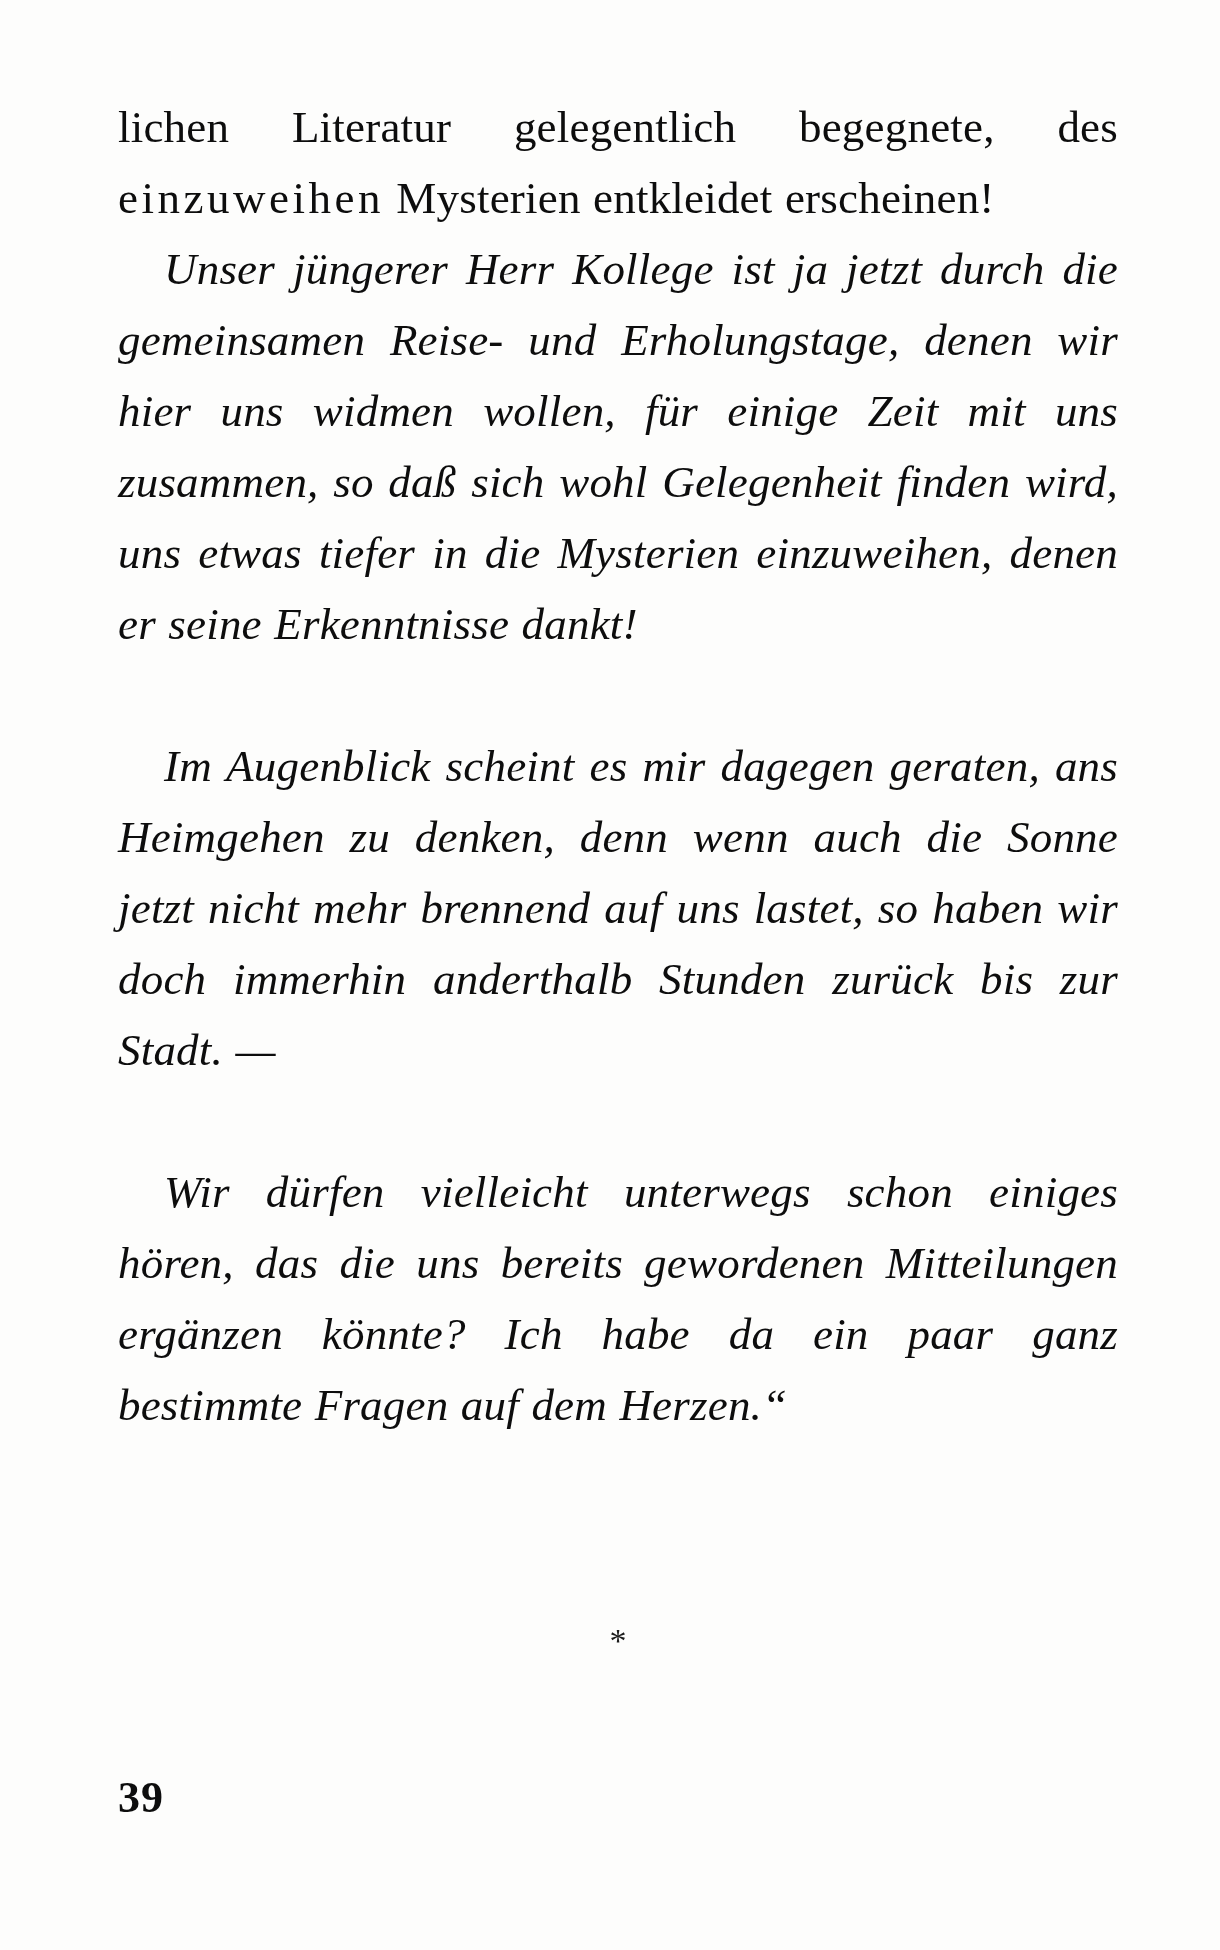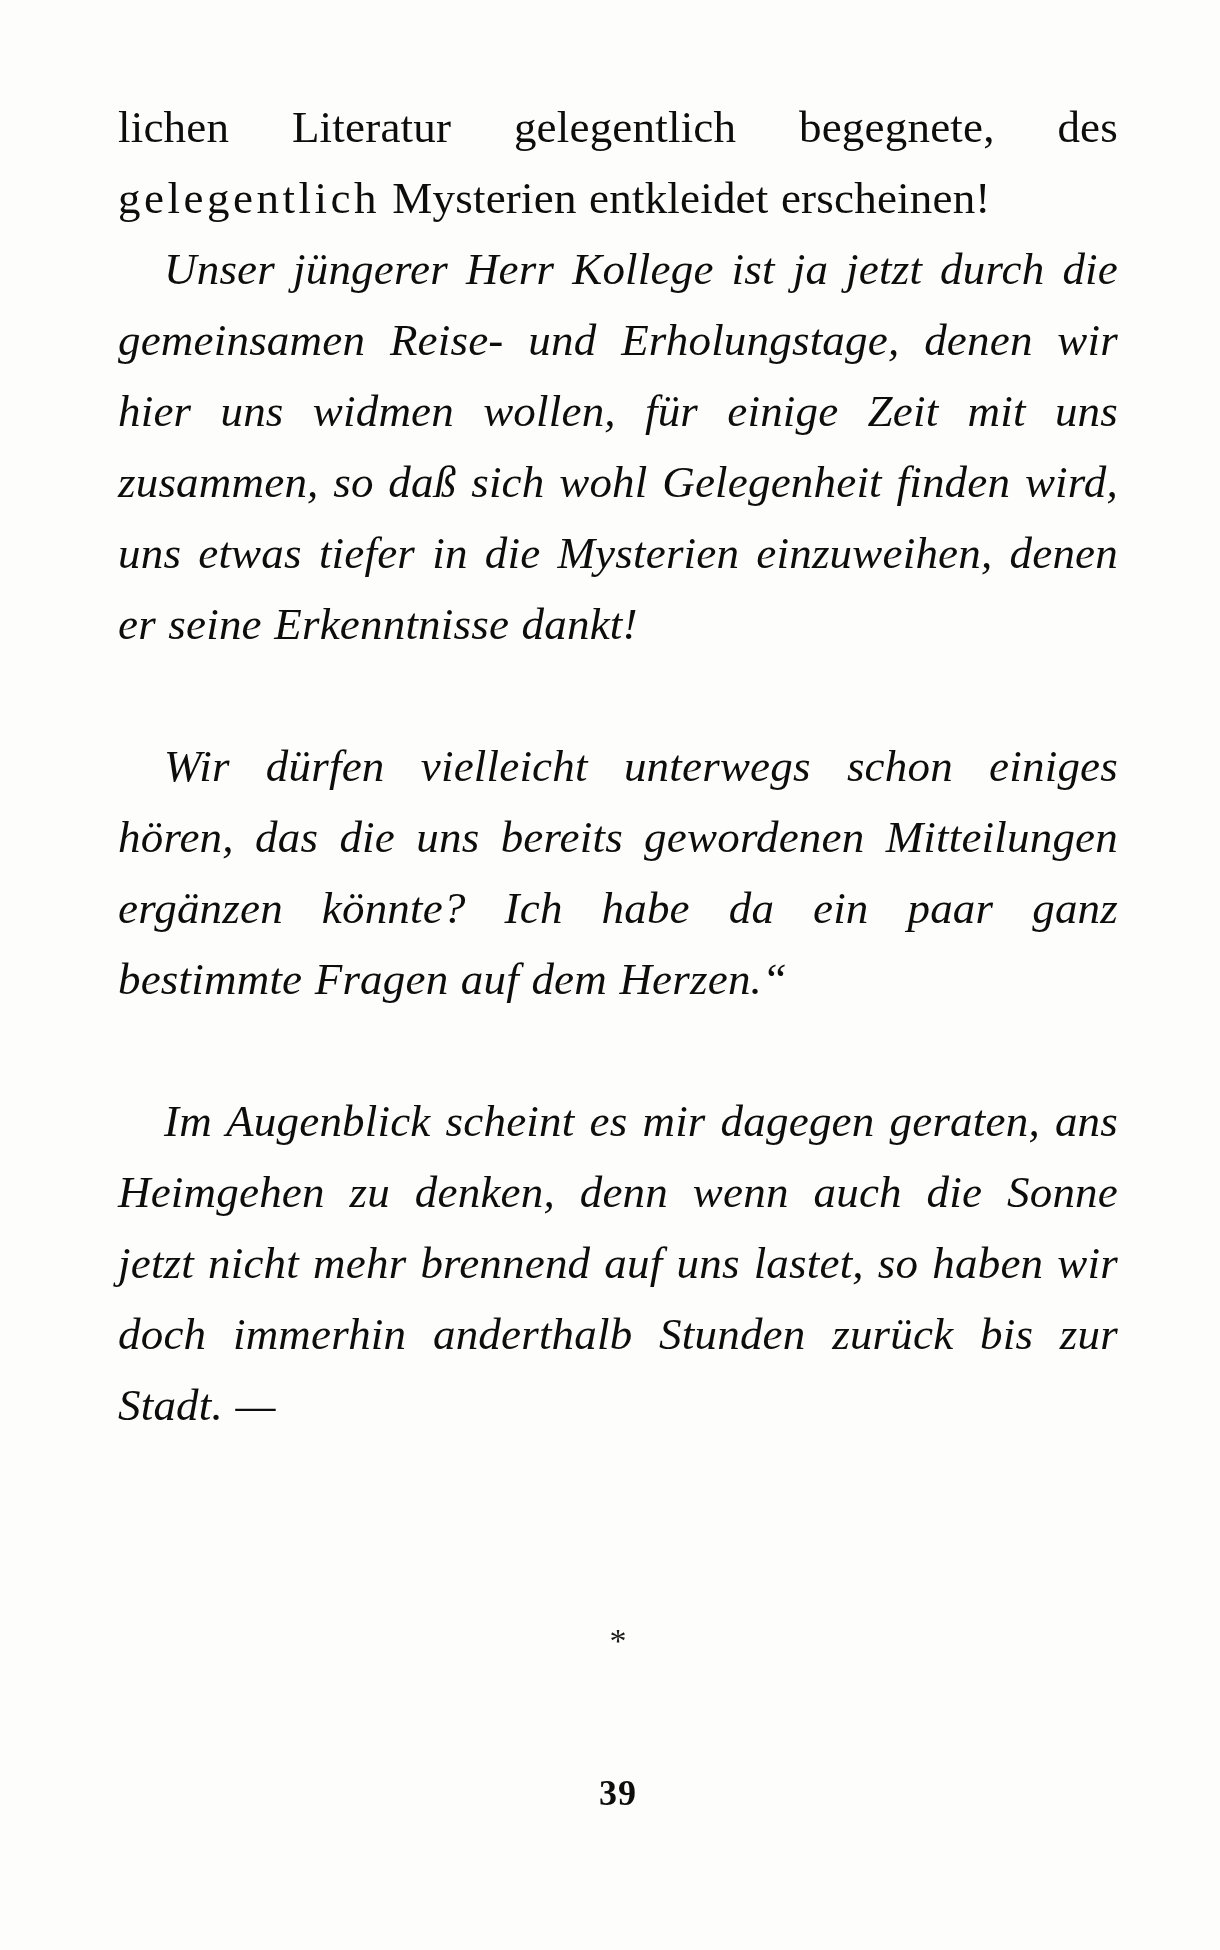--- a/index.html
+++ b/index.html
@@ -54,42 +54,42 @@
     width: 1000px;
     text-align: center;
     font-size: 34px;
     color: #1a1a1a;
   }
   .folio {
     position: absolute;
     right: 0;
     top: 1680px;
     width: 1000px;
-    text-align: center;
-    font-size: 36px;
+    text-align: left;
+    font-size: 44px;
     font-weight: bold;
     letter-spacing: 1px;
   }
 </style>
 </head>
 <body>
 
 <div class="page">
 
   <div class="text-block">
 
     <p class="para">
-      <span>lichen Literatur gelegentlich begegnete, des </span><span class="spaced">gelegentlich</span><span> Mysterien entkleidet erscheinen!</span>
+      <span>lichen Literatur gelegentlich begegnete, des </span><span class="spaced">einzuweihen</span><span> Mysterien entkleidet erscheinen!</span>
     </p>
 
     <p class="para indent">Unser jüngerer Herr Kollege ist ja jetzt durch die gemeinsamen Reise- und Erholungstage, denen wir hier uns widmen wollen, für einige Zeit mit uns zusammen, so daß sich wohl Gelegenheit finden wird, uns etwas tiefer in die Mysterien einzuweihen, denen er seine Erkenntnisse dankt!</p>
 
+    <p class="para indent gap-before">Im Augenblick scheint es mir dagegen geraten, ans Heimgehen zu denken, denn wenn auch die Sonne jetzt nicht mehr brennend auf uns lastet, so haben wir doch immerhin anderthalb Stunden zurück bis zur Stadt. —</p>
+
     <p class="para indent gap-before">Wir dürfen vielleicht unterwegs schon einiges hören, das die uns bereits gewordenen Mitteilungen ergänzen könnte? Ich habe da ein paar ganz bestimmte Fragen auf dem Herzen.“</p>
-
-    <p class="para indent gap-before">Im Augenblick scheint es mir dagegen geraten, ans Heimgehen zu denken, denn wenn auch die Sonne jetzt nicht mehr brennend auf uns lastet, so haben wir doch immerhin anderthalb Stunden zurück bis zur Stadt. —</p>
 
     <div class="asterisk">*</div>
 
     <div class="folio">39</div>
 
   </div>
 
 </div>
 
 </body></html>

